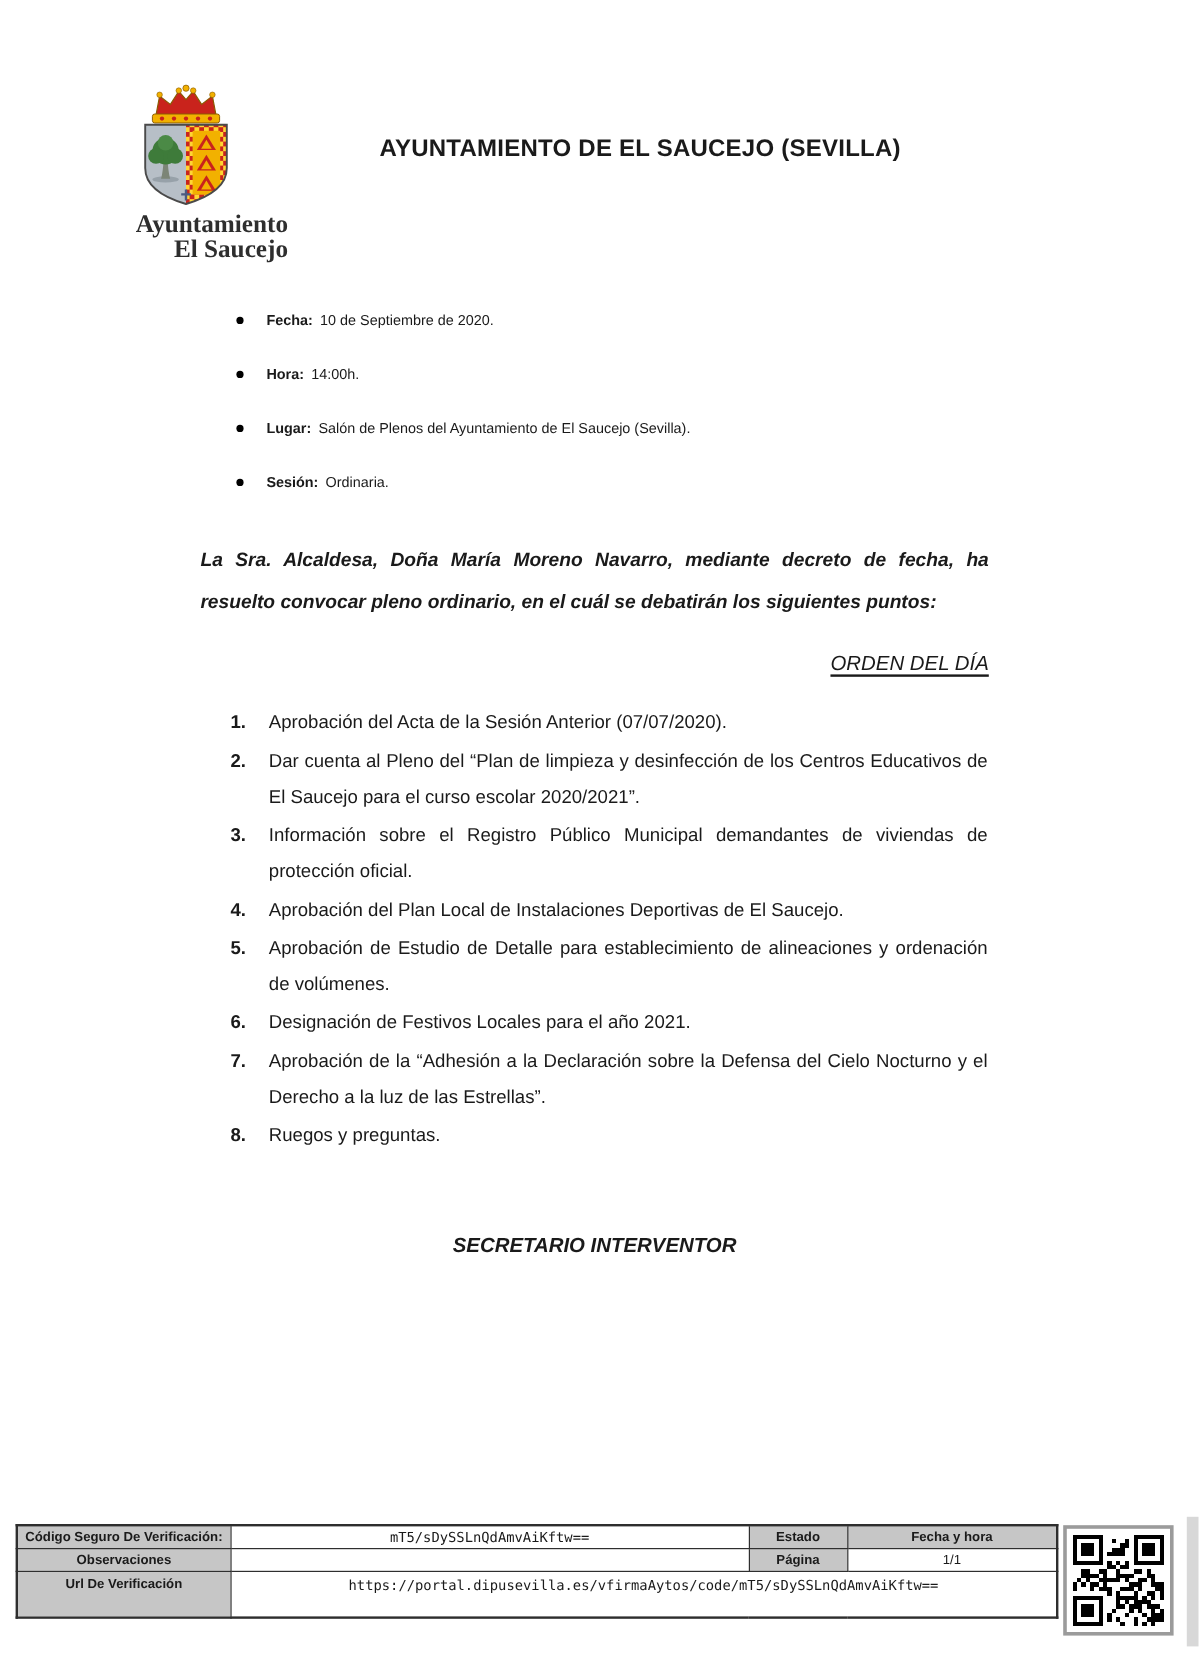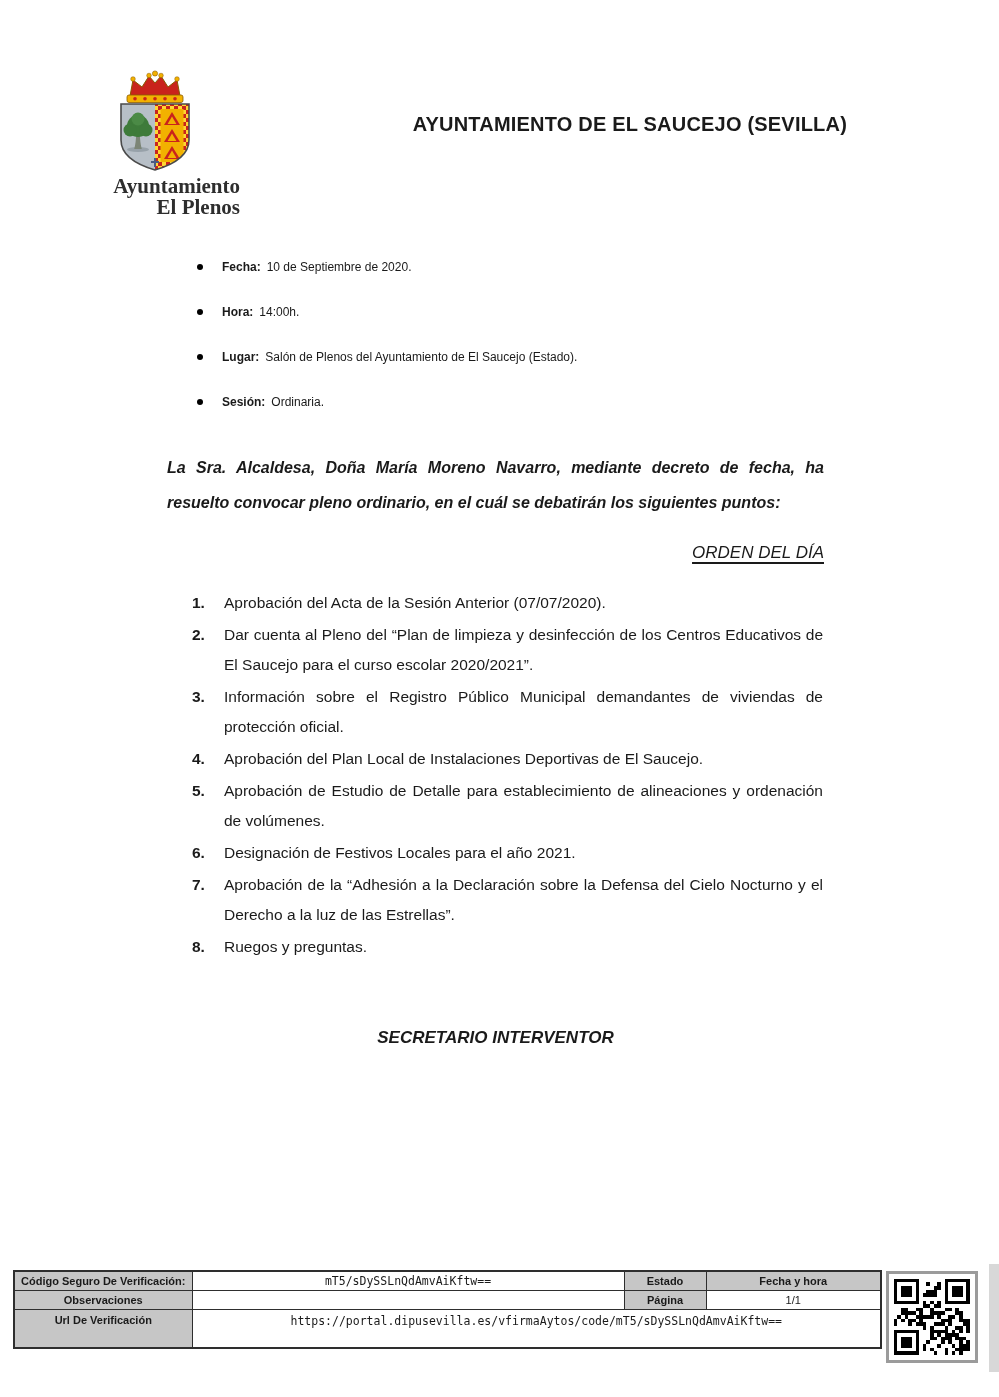--- a/index.html
+++ b/index.html
@@ -20,21 +20,21 @@
     background:#ffffff;
     font-family:"Liberation Sans", sans-serif;
     color:var(--text_color);
     overflow:hidden;
   }
   
   .crest-wrap{position:absolute;left:70px;top:70px;width:170px;text-align:right;}
   .crest-svg{display:block;margin:0 auto;}
   .crest-caption{margin-top:2px;font-family:"Liberation Serif", serif;font-weight:bold;
     font-size:21px;line-height:21px;color:#2e2e2e;}
-  .titles{position:absolute;left:220px;top:113px;width:627px;text-align:right;}
+  .titles{position:absolute;left:220px;top:113px;width:627px;text-align:center;}
   .doc-title{font-size:20px;font-weight:bold;line-height:22px;letter-spacing:.2px;}
   .doc-subtitle{margin-top:35px;font-size:19px;font-weight:bold;line-height:22px;
     text-decoration:underline;text-decoration-thickness:2px;text-underline-offset:4px;}
   
   .details{position:absolute;left:197px;top:255px;width:640px;}
   .detail-item{display:flex;align-items:center;margin-bottom:21px;font-size:12px;line-height:24px;}
   .bullet{flex:0 0 auto;width:6px;height:6px;border-radius:50%;background:#000;margin-right:19px;}
   .detail-label{font-weight:bold;margin-right:6px;white-space:nowrap;}
   
   .intro{position:absolute;left:167px;top:450px;width:657px;
@@ -120,21 +120,21 @@
           <circle cx="40" cy="60" r="6.5" fill="#3e7b3a"></circle>
           <circle cx="56" cy="60" r="6.5" fill="#3e7b3a"></circle>
           <circle cx="48" cy="49" r="6.5" fill="#4b8a46"></circle>
         </g>
         <path d="M31,34 H99 V70 Q99,90 65,100 Q31,90 31,70 Z" fill="none" stroke="#4a4a4a" stroke-width="1.6"></path>
         <path d="M64,88 h2 v3 h3 v2 h-3 v4 h-2 v-4 h-3 v-2 h3 Z" fill="#4a5a80"></path>
       </g>
     </svg>
     <div class="crest-caption">
       <div>Ayuntamiento</div>
-      <div>El Plenos</div>
+      <div>El Saucejo</div>
     </div>
   </div>
 
   <div class="titles">
     <div class="doc-title">AYUNTAMIENTO DE EL SAUCEJO (SEVILLA)</div>
   </div>
 
   <div class="details">
     <div class="detail-item">
       <span class="bullet"></span>
@@ -142,21 +142,21 @@
       <span class="detail-value">10 de Septiembre de 2020.</span>
     </div>
     <div class="detail-item">
       <span class="bullet"></span>
       <span class="detail-label">Hora:</span>
       <span class="detail-value">14:00h.</span>
     </div>
     <div class="detail-item">
       <span class="bullet"></span>
       <span class="detail-label">Lugar:</span>
-      <span class="detail-value">Salón de Plenos del Ayuntamiento de El Saucejo (Estado).</span>
+      <span class="detail-value">Salón de Plenos del Ayuntamiento de El Saucejo (Sevilla).</span>
     </div>
     <div class="detail-item">
       <span class="bullet"></span>
       <span class="detail-label">Sesión:</span>
       <span class="detail-value">Ordinaria.</span>
     </div>
   </div>
 
   <p class="intro">La Sra. Alcaldesa, Doña María Moreno Navarro, mediante decreto de fecha, ha resuelto convocar pleno ordinario, en el cuál se debatirán los siguientes puntos:</p>
 

